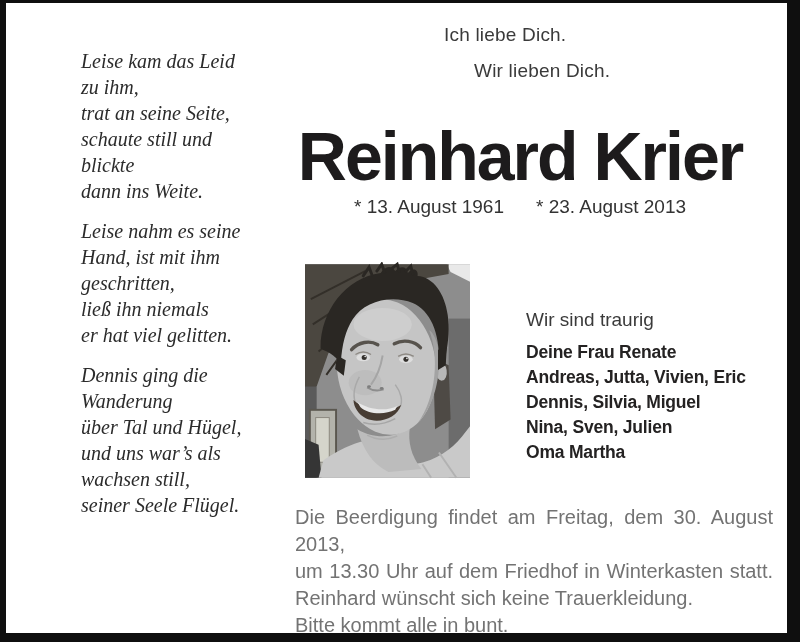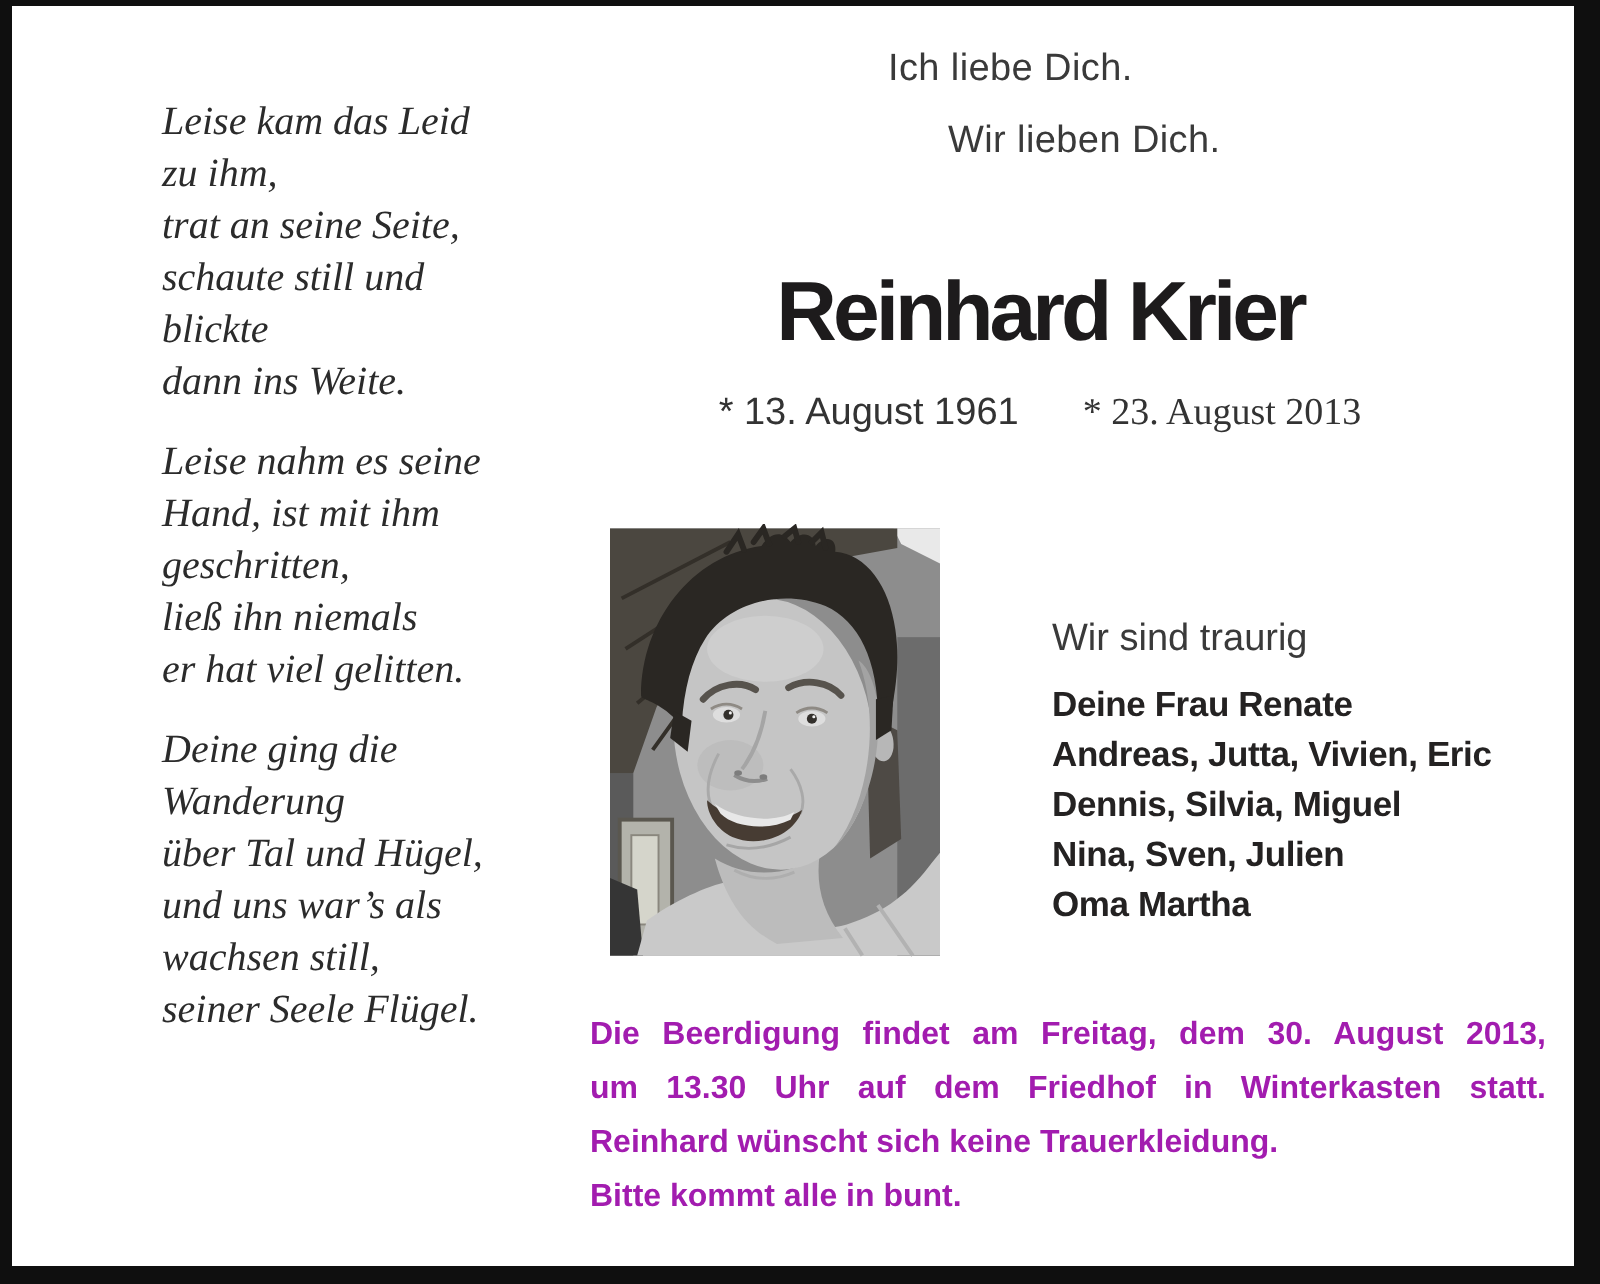--- a/index.html
+++ b/index.html
@@ -25,40 +25,40 @@
   .pline{white-space:nowrap;}
 
   
   .ded{position:absolute;font-size:19px;color:#3a3a3a;letter-spacing:0.2px;white-space:nowrap;}
   .ded1{left:444px;top:24px;}
   .ded2{left:474px;top:60px;}
 
   
   .titleblock{position:absolute;left:295px;top:124px;width:450px;text-align:center;}
   .name{
-    font-size:42px;font-weight:bold;letter-spacing:-2px;line-height:64px;
+    font-size:68px;font-weight:bold;letter-spacing:-2px;line-height:64px;
     color:#1d1b1c;white-space:nowrap;
   }
   .dates{margin-top:8px;font-size:19px;color:#333333;white-space:nowrap;}
-  .dates .dd{margin-left:32px;font-family:Liberation Serif, serif;}
+  .dates .dd{margin-left:32px;}
 
   
   .photo{position:absolute;left:305px;top:262px;width:165px;height:218px;}
   .photo svg{display:block;}
 
   
   .mourn{position:absolute;left:526px;top:307px;}
   .mi{font-size:19px;line-height:26px;color:#3a3a3a;white-space:nowrap;}
   .mnames{margin-top:7px;font-weight:bold;font-size:17.5px;line-height:25px;
     letter-spacing:-0.2px;color:#242222;}
   .mline{white-space:nowrap;}
 
   
-  .funeral{position:absolute;left:295px;top:504px;width:478px;font-size:16px;
-    line-height:27px;color:#a21caf;font-weight:bold;}
+  .funeral{position:absolute;left:295px;top:504px;width:478px;font-size:20px;
+    line-height:27px;color:#737373;}
   .fline{}
   .fline.just{text-align:justify;text-align-last:justify;}
 </style>
 </head>
 <body>
 
 <div class="page">
 
   <div class="frame frame-top"></div>
   <div class="frame frame-left"></div>
@@ -75,21 +75,21 @@
         <div class="pline">dann ins Weite.</div>
       </div>
     <div class="stanza">
         <div class="pline">Leise nahm es seine</div>
         <div class="pline">Hand, ist mit ihm</div>
         <div class="pline">geschritten,</div>
         <div class="pline">ließ ihn niemals</div>
         <div class="pline">er hat viel gelitten.</div>
       </div>
     <div class="stanza">
-        <div class="pline">Deine ging die</div>
+        <div class="pline">Dennis ging die</div>
         <div class="pline">Wanderung</div>
         <div class="pline">über Tal und Hügel,</div>
         <div class="pline">und uns war’s als</div>
         <div class="pline">wachsen still,</div>
         <div class="pline">seiner Seele Flügel.</div>
       </div>
   </div>
 
   <div class="ded ded1">Ich liebe Dich.</div>
   <div class="ded ded2">Wir lieben Dich.</div>

